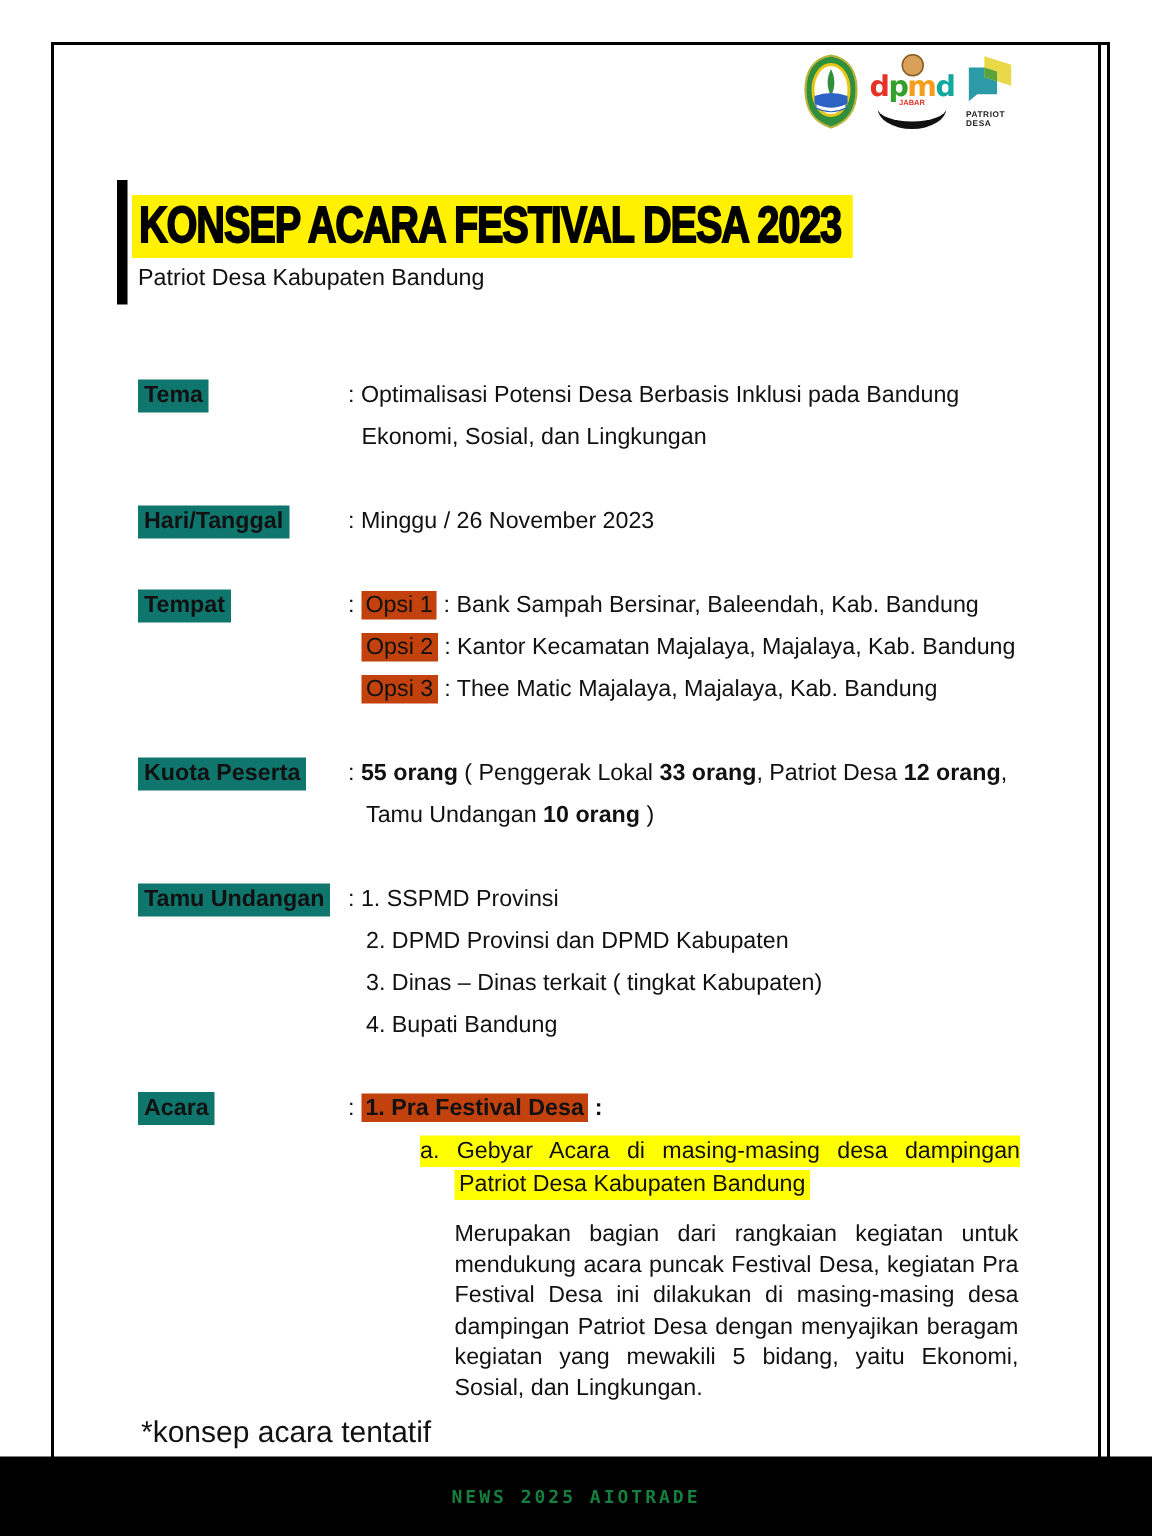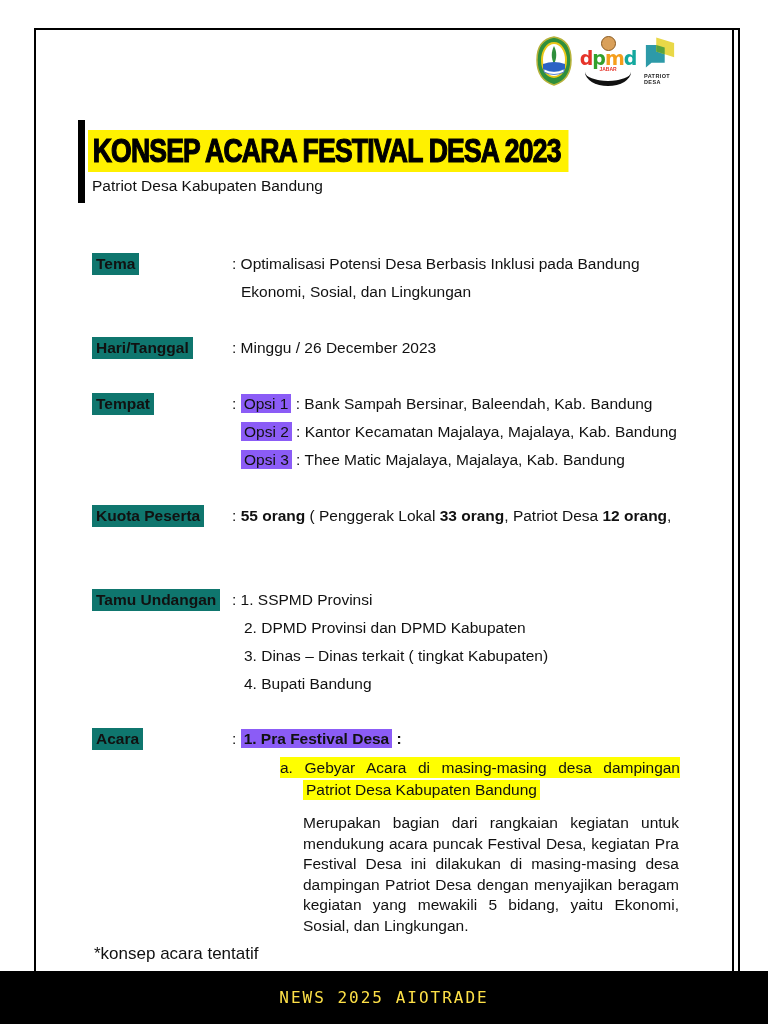--- a/index.html
+++ b/index.html
@@ -25,35 +25,35 @@
          font-weight:bold;font-size:34px;letter-spacing:-1px;line-height:34px;
          padding:3px 10px 5px 6px;white-space:nowrap;
          transform:scaleX(0.78);transform-origin:left top;-webkit-text-stroke:1.2px #000;}
   .subtitle{position:absolute;left:92px;top:177px;font-size:15.5px;}
   
   .field-label{position:absolute;left:92px;background:#0f766e;font-weight:bold;
                font-size:15.5px;padding:2px 4px;white-space:nowrap;}
   .value{position:absolute;left:232px;font-size:15.5px;line-height:28px;white-space:nowrap;}
   .ind{padding-left:9px;}
   .ind12{padding-left:12px;}
-  .hl{background:#8b5cf6;padding:1px 3px;}
+  .hl{background:#c2410c;padding:1px 3px;}
   .b{font-weight:bold;}
   
   .gebyar1{position:absolute;left:280px;top:757px;width:400px;background:#ffff00;
            font-size:15.5px;line-height:21px;text-align:justify;text-align-last:justify;}
   .gebyar2{position:absolute;left:303px;top:780px;background:#ffff00;font-size:15.5px;
            padding:1px 3px;white-space:nowrap;}
   .para{position:absolute;left:303px;top:813px;width:376px;font-size:15.5px;
         line-height:20.5px;text-align:justify;}
-  .footnote{position:absolute;left:94px;top:944px;font-size:17px;}
+  .footnote{position:absolute;left:94px;top:944px;font-size:20px;}
   
   .bottom-bar{position:absolute;left:0;top:971px;width:768px;height:53px;background:#000;
               display:flex;align-items:center;justify-content:center;}
-  .bottom-bar span{font-family:"DejaVu Sans Mono",monospace;font-weight:normal;
-                   font-size:16px;letter-spacing:2px;color:#fde047;}
+  .bottom-bar span{font-family:"DejaVu Sans Mono",monospace;font-weight:bold;
+                   font-size:12px;letter-spacing:2px;color:#15803d;}
 </style>
 </head>
 <body>
 
 <div class="canvas">
 
   <div class="page-frame"></div>
   <div class="frame-inner-line"></div>
 
   <div class="logo-row">
@@ -88,33 +88,34 @@
   <div class="subtitle">Patriot Desa Kabupaten Bandung</div>
 
   <span class="field-label" style="top:253px">Tema</span>
   <div class="value" style="top:250px">
     <div>: Optimalisasi Potensi Desa Berbasis Inklusi pada Bandung</div>
     <div class="ind">Ekonomi, Sosial, dan Lingkungan</div>
   </div>
 
   <span class="field-label" style="top:337px">Hari/Tanggal</span>
   <div class="value" style="top:334px">
-    <div>: Minggu / 26 December 2023</div>
+    <div>: Minggu / 26 November 2023</div>
   </div>
 
   <span class="field-label" style="top:393px">Tempat</span>
   <div class="value" style="top:390px">
     <div><span>: </span><span class="hl">Opsi 1</span><span> : Bank Sampah Bersinar, Baleendah, Kab. Bandung</span></div>
     <div class="ind"><span class="hl">Opsi 2</span><span> : Kantor Kecamatan Majalaya, Majalaya, Kab. Bandung</span></div>
     <div class="ind"><span class="hl">Opsi 3</span><span> : Thee Matic Majalaya, Majalaya, Kab. Bandung</span></div>
   </div>
 
   <span class="field-label" style="top:505px">Kuota Peserta</span>
   <div class="value" style="top:502px">
     <div><span>: </span><span class="b">55 orang</span><span> ( Penggerak Lokal </span><span class="b">33 orang</span><span>, Patriot Desa </span><span class="b">12 orang</span><span>,</span></div>
+    <div class="ind12"><span>Tamu Undangan </span><span class="b">10 orang</span><span> )</span></div>
   </div>
 
   <span class="field-label" style="top:589px">Tamu Undangan</span>
   <div class="value" style="top:586px">
     <div>: 1. SSPMD Provinsi</div>
     <div class="ind12">2. DPMD Provinsi dan DPMD Kabupaten</div>
     <div class="ind12">3. Dinas – Dinas terkait ( tingkat Kabupaten)</div>
     <div class="ind12">4. Bupati Bandung</div>
   </div>
 

